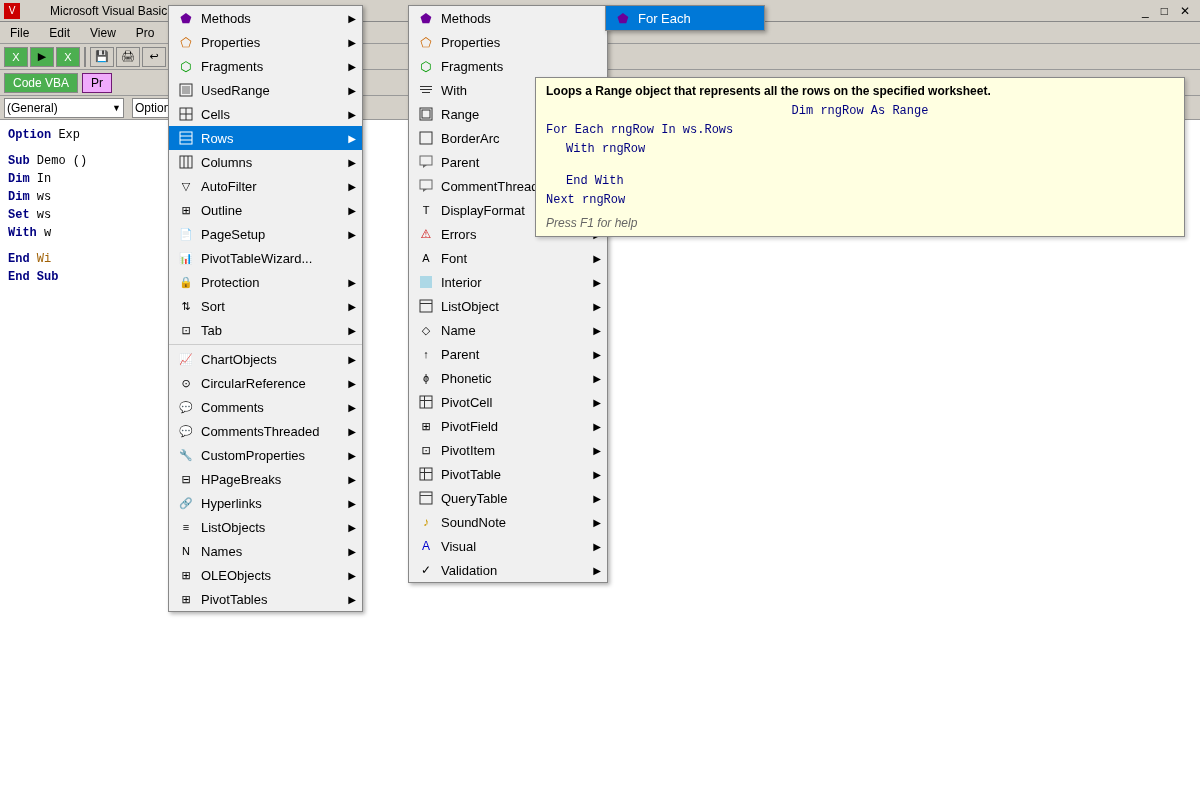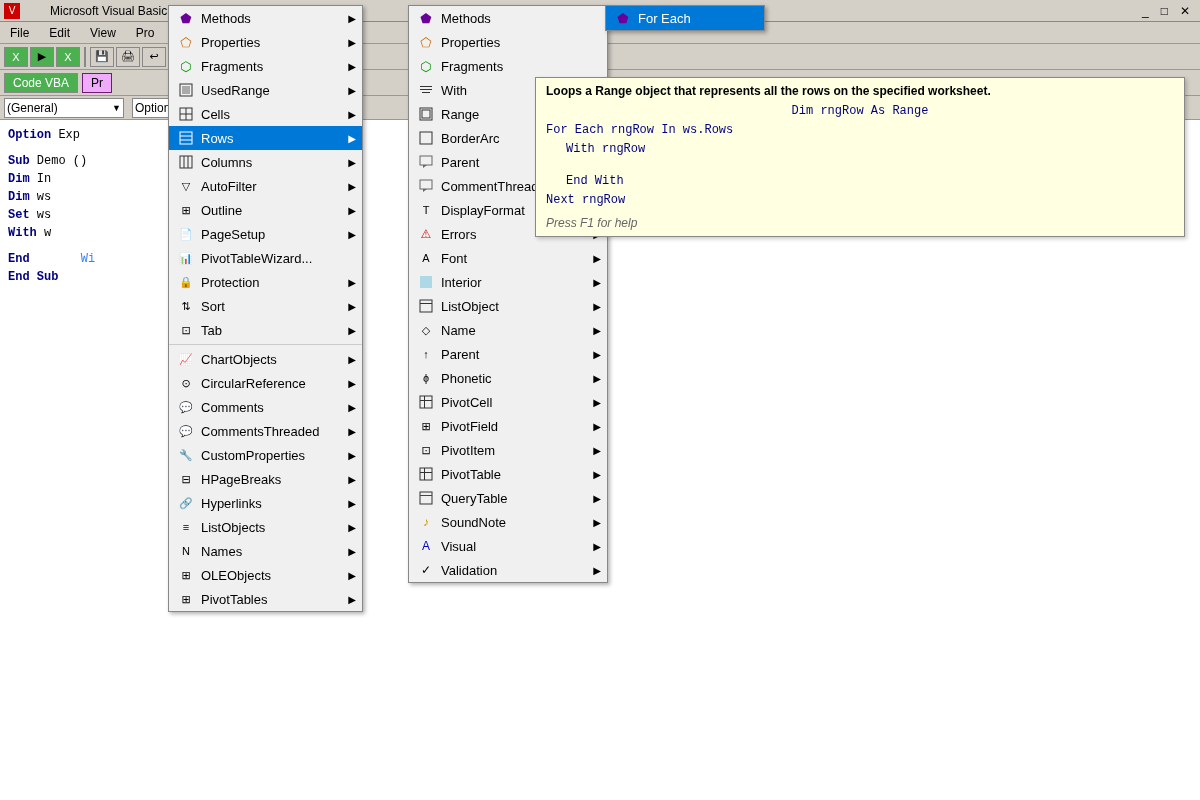--- a/index.html
+++ b/index.html
@@ -204,21 +204,21 @@
 
   <div style="background:white;padding:6px 8px;font-family:'Courier New',monospace;font-size:12px;line-height:1.5;color:#000080;">
     <div><span style="color:#000080;font-weight:bold;">Option</span> <span style="color:#000000;">Exp</span></div>
     <div style="height:8px;"></div>
     <div><span style="color:#000080;font-weight:bold;">Sub</span> <span style="color:#000000;">Demo ()</span></div>
     <div><span style="color:#000000;">    </span><span style="color:#000080;font-weight:bold;">Dim</span> <span style="color:#000000;">In</span></div>
     <div><span style="color:#000000;">    </span><span style="color:#000080;font-weight:bold;">Dim</span> <span style="color:#000000;">ws</span></div>
     <div><span style="color:#000000;">    </span><span style="color:#000080;font-weight:bold;margin-top:30px;">Set</span> <span style="color:#000000;">ws</span></div>
     <div><span style="color:#000000;">    </span><span style="color:#000080;font-weight:bold;">With</span> <span style="color:#000000;">w</span></div>
     <div style="height:8px;"></div>
-    <div><span style="color:#000000;">        </span><span style="color:#000080;font-weight:bold;">End</span> <span style="color:#3b82f6;margin-left:44px;">Wi</span></div>
+    <div><span style="color:#000000;">        </span><span style="color:#000080;font-weight:bold;">End</span> <span style="color:#a16207;">Wi</span></div>
     <div><span style="color:#000080;font-weight:bold;">End Sub</span></div>
   </div>
 
 </div>
 
 <div class="menu-container">
 
   <div class="context-menu" style="left:168px;top:5px;width:195px;">
     <div class="menu-entry">
       <span class="icon-slot" style="color:#6b0099;">⬟</span>

